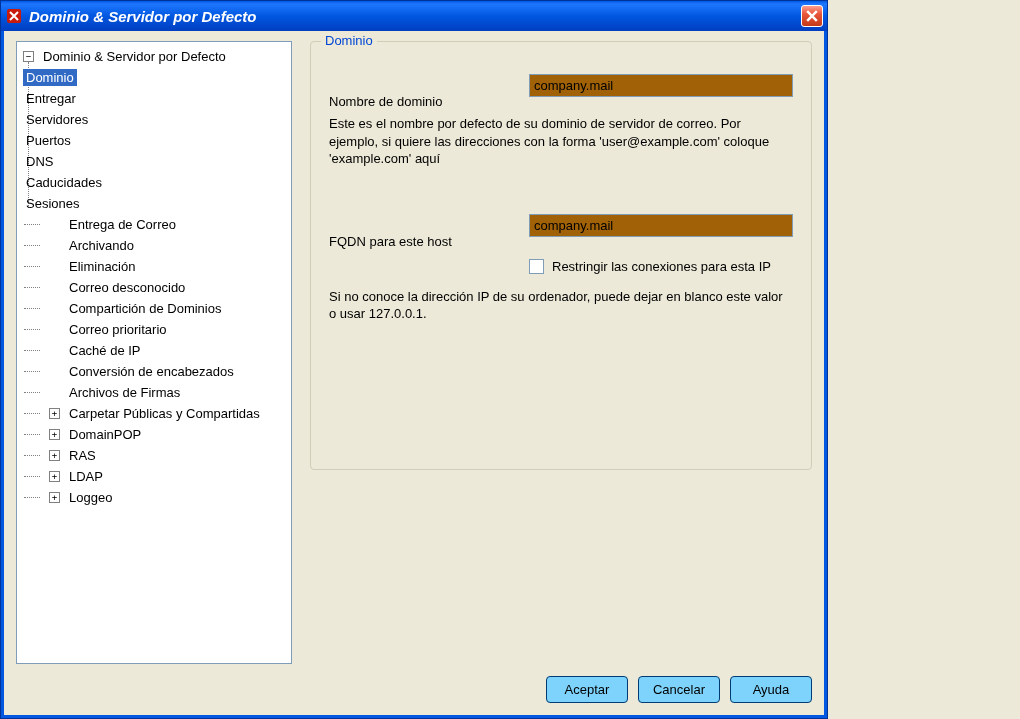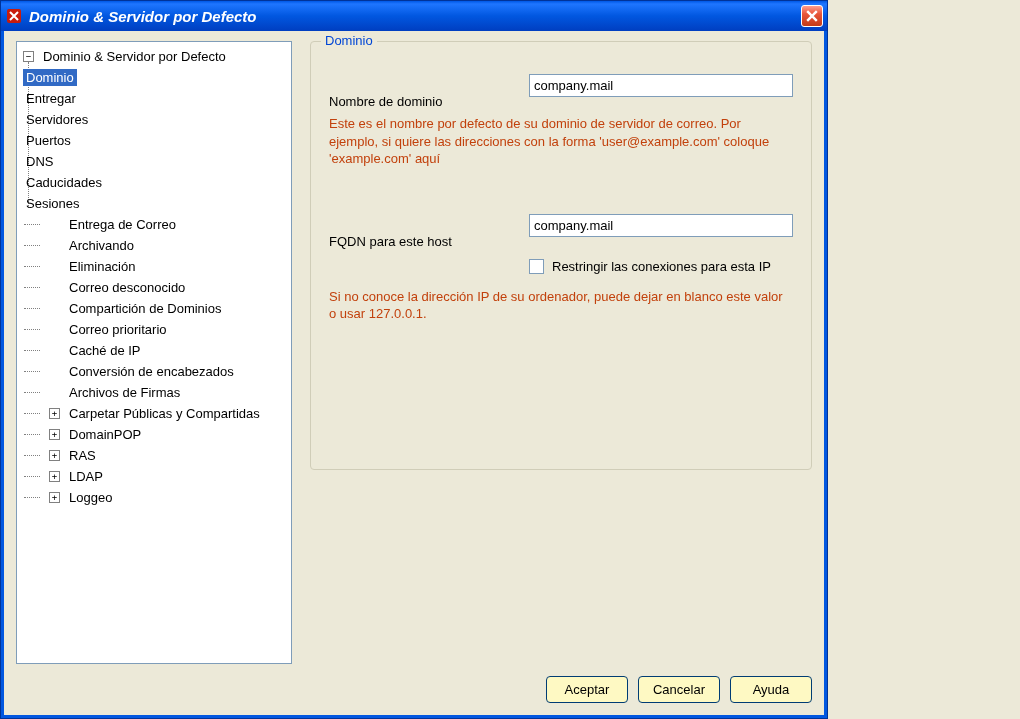--- a/index.html
+++ b/index.html
@@ -184,27 +184,27 @@
     }
     .form-label {
       width: 200px;
       color: #000;
       margin-top: 32px;
     }
     .text-input {
       width: 264px;
       height: 23px;
       border: 1px solid #7F9DB9;
-      background: #ffffff;
+      background: #a16207;
       padding: 2px 4px;
       font-family: inherit;
       font-size: 13px;
     }
     .help-text {
-      color: #c2410c;
+      color: #000000;
       margin-bottom: 34px;
       line-height: 1.35;
     }
     .checkbox-row {
       display: flex;
       align-items: center;
       margin: 10px 0 14px 200px;
     }
     .checkbox {
       width: 15px;
@@ -216,21 +216,21 @@
     }
     .button-bar {
       display: flex;
       justify-content: flex-end;
       gap: 10px;
       margin-top: 12px;
     }
     .btn {
       min-width: 82px;
       height: 27px;
-      background: #fef9c3;
+      background: #7dd3fc;
       border: 1px solid #003C74;
       border-radius: 4px;
       padding: 2px 14px;
       font-family: inherit;
       font-size: 13px;
       cursor: pointer;
     }
     .conn-line {
       position: relative;
     }

